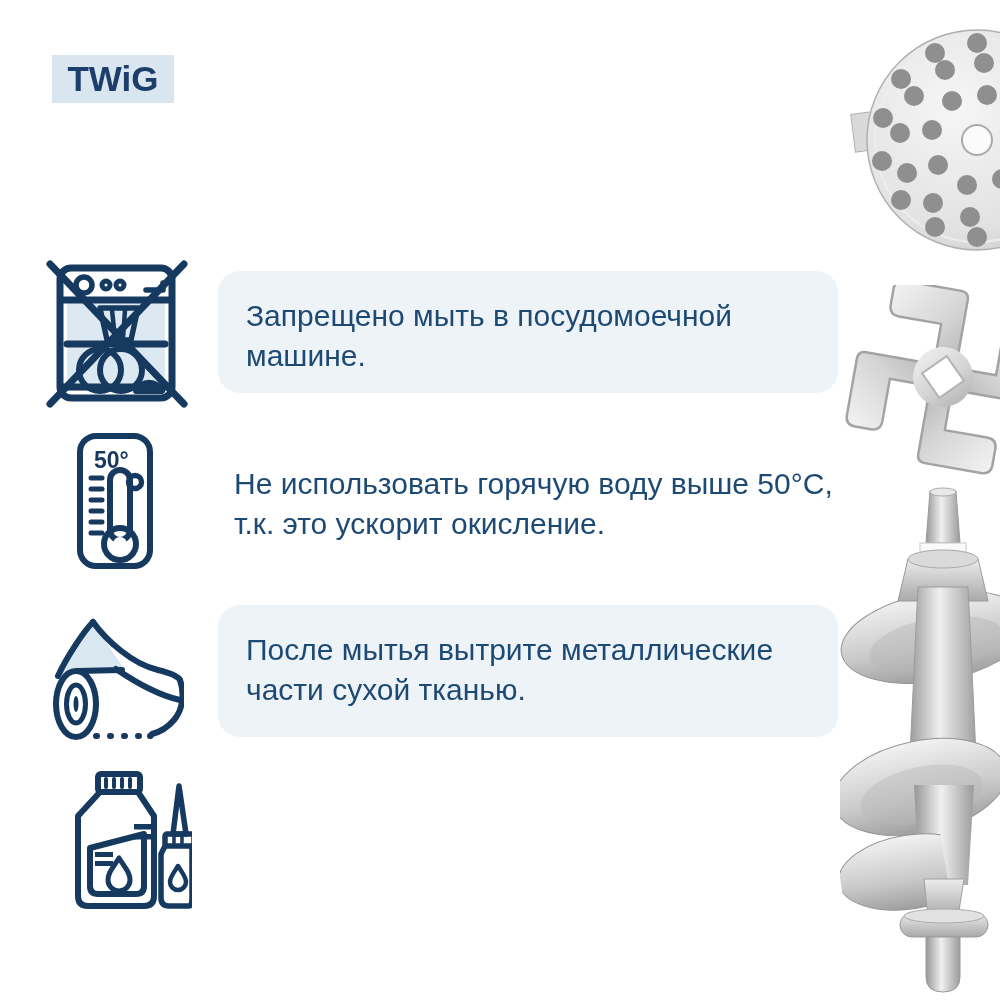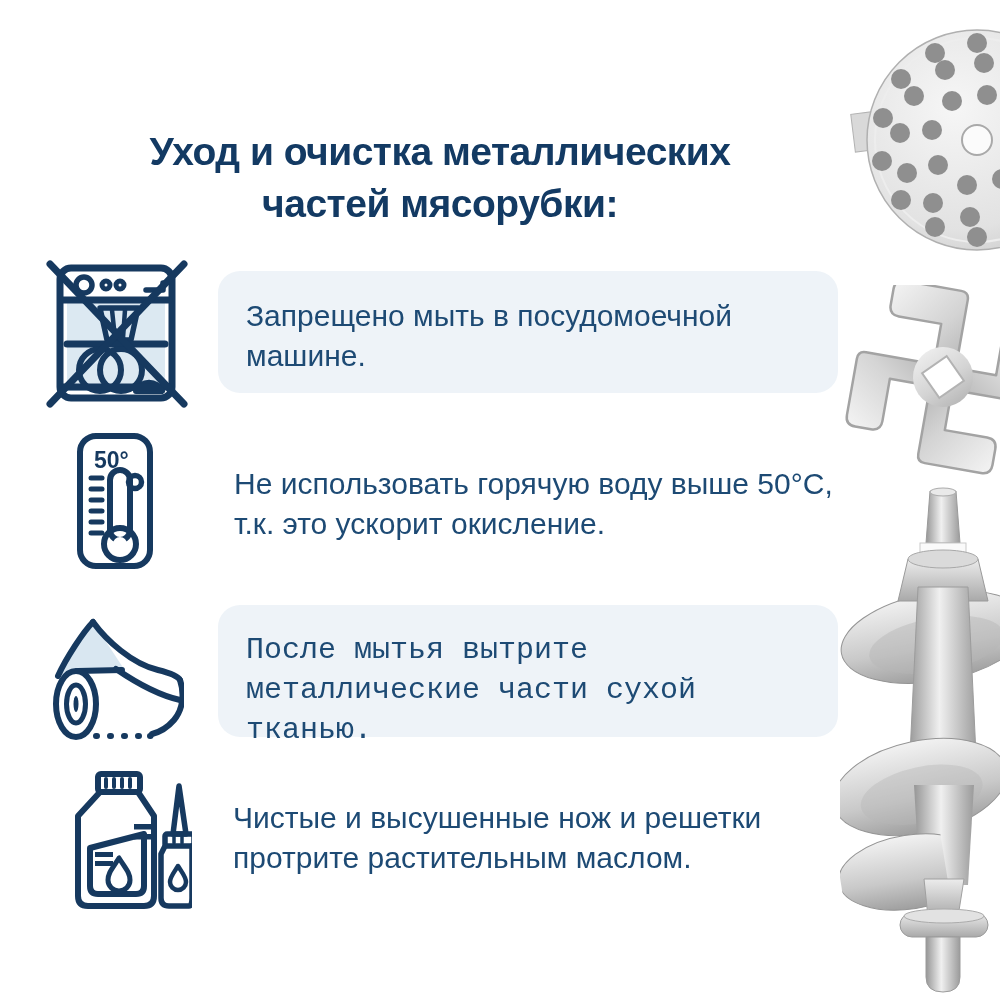--- a/index.html
+++ b/index.html
@@ -21,21 +21,21 @@
   .title{
     position:absolute;left:40px;top:126px;width:800px;margin:0;
     text-align:center;color:#133a63;
     font-size:39px;line-height:52px;font-weight:bold;letter-spacing:-0.5px;
   }
 
   .tip-box{
     position:absolute;background:#eef3f8;border-radius:22px;
   }
   .tip-box.box-1{left:218px;top:271px;width:620px;height:122px;}
-  .tip-box.box-3{left:218px;top:605px;width:620px;height:132px;font-family:Liberation Mono, monospace;}
+  .tip-box.box-3{left:218px;top:605px;width:620px;height:132px;}
 
   .tip-text{
     margin:0;color:#1d4a74;font-size:30px;line-height:40px;font-weight:400;
   }
   .tip-box .tip-text{padding:25px 30px 0 28px;}
   .tip-text.free-2{position:absolute;left:234px;top:464px;width:604px;}
   .tip-text.free-4{position:absolute;left:233px;top:798px;width:604px;}
 
   .tip-icon{position:absolute;}
   .icon-1{left:46px;top:258px;}
@@ -48,22 +48,23 @@
   .photo-knife{top:285px;}
   .photo-auger{top:487px;}
 
   .ic{stroke:#16395f;fill:none;stroke-linecap:round;stroke-linejoin:round;}
 </style>
 </head>
 <body>
 
 <div class="page">
 
-
-  <h1 class="title"><span>Уход и очистка металлических</span><br><span>частей мясорубки:</span></h1>
+  <div class="logo">TWiG</div>
+
+  <h1 class="title"><br></h1>
 
   <svg class="tip-icon icon-1" width="142" height="152" viewBox="0 0 142 152">
     <rect x="14" y="10" width="112" height="130" rx="11" fill="#ffffff" class="ic" stroke-width="7"></rect>
     <rect x="21" y="45" width="98" height="88" fill="#dce9f2"></rect>
     <line x1="17" y1="42" x2="123" y2="42" class="ic" stroke-width="7"></line>
     <circle cx="38" cy="27" r="8" fill="#fff" class="ic" stroke-width="5.5"></circle>
     <circle cx="60" cy="27" r="4" fill="#fff" class="ic" stroke-width="5"></circle>
     <circle cx="74" cy="27" r="4" fill="#fff" class="ic" stroke-width="5"></circle>
     <path d="M100,32 L117,32 L117,25" class="ic" stroke-width="5.5"></path>
     <path d="M54,50 L61,82 L85,82 L92,50 Z" fill="#ffffff" class="ic" stroke-width="5.5"></path>
@@ -128,21 +129,20 @@
     <rect x="49" y="82" width="18" height="5" fill="#16395f"></rect>
     <rect x="49" y="91" width="18" height="5" fill="#16395f"></rect>
     <path d="M73,88 c-7,11 -11,15 -11,22 a11,11 0 0 0 22,0 c0,-7 -4,-11 -11,-22 Z" fill="#ffffff" class="ic" stroke-width="5"></path>
     <path d="M133,16 L127,64 L140,64 Z" fill="#ffffff" class="ic" stroke-width="5.5"></path>
     <rect x="119" y="64" width="29" height="12" rx="2" fill="#ffffff" class="ic" stroke-width="5.5"></rect>
     <line x1="128" y1="67" x2="128" y2="73" class="ic" stroke-width="3.5"></line>
     <line x1="136" y1="67" x2="136" y2="73" class="ic" stroke-width="3.5"></line>
     <path d="M119,76 L115,84 L115,128 Q115,136 123,136 L143,136 Q146,136 146,128 L146,84 L146,76" fill="#ffffff" class="ic" stroke-width="5.5"></path>
     <path d="M132,96 c-5,8 -8,11 -8,16 a8,8 0 0 0 16,0 c0,-5 -3,-8 -8,-16 Z" fill="#d9e7f1" class="ic" stroke-width="4.5"></path>
   </svg>
-  <p class="tip-text free-4">Чистые и высушенные нож и решетки протрите растительным маслом.</p>
 
   <svg class="photo photo-plate" width="155" height="235" viewBox="0 0 155 235">
     <defs>
       <radialGradient id="gPlate" cx="40%" cy="35%" r="80%">
         <stop offset="0%" stop-color="#f6f6f6"></stop>
         <stop offset="70%" stop-color="#e2e2e2"></stop>
         <stop offset="100%" stop-color="#c6c6c6"></stop>
       </radialGradient>
     </defs>
     <rect x="8" y="88" width="20" height="38" fill="#d9d9d9" stroke="#b2b2b2" transform="rotate(-7 18 107)"></rect>

